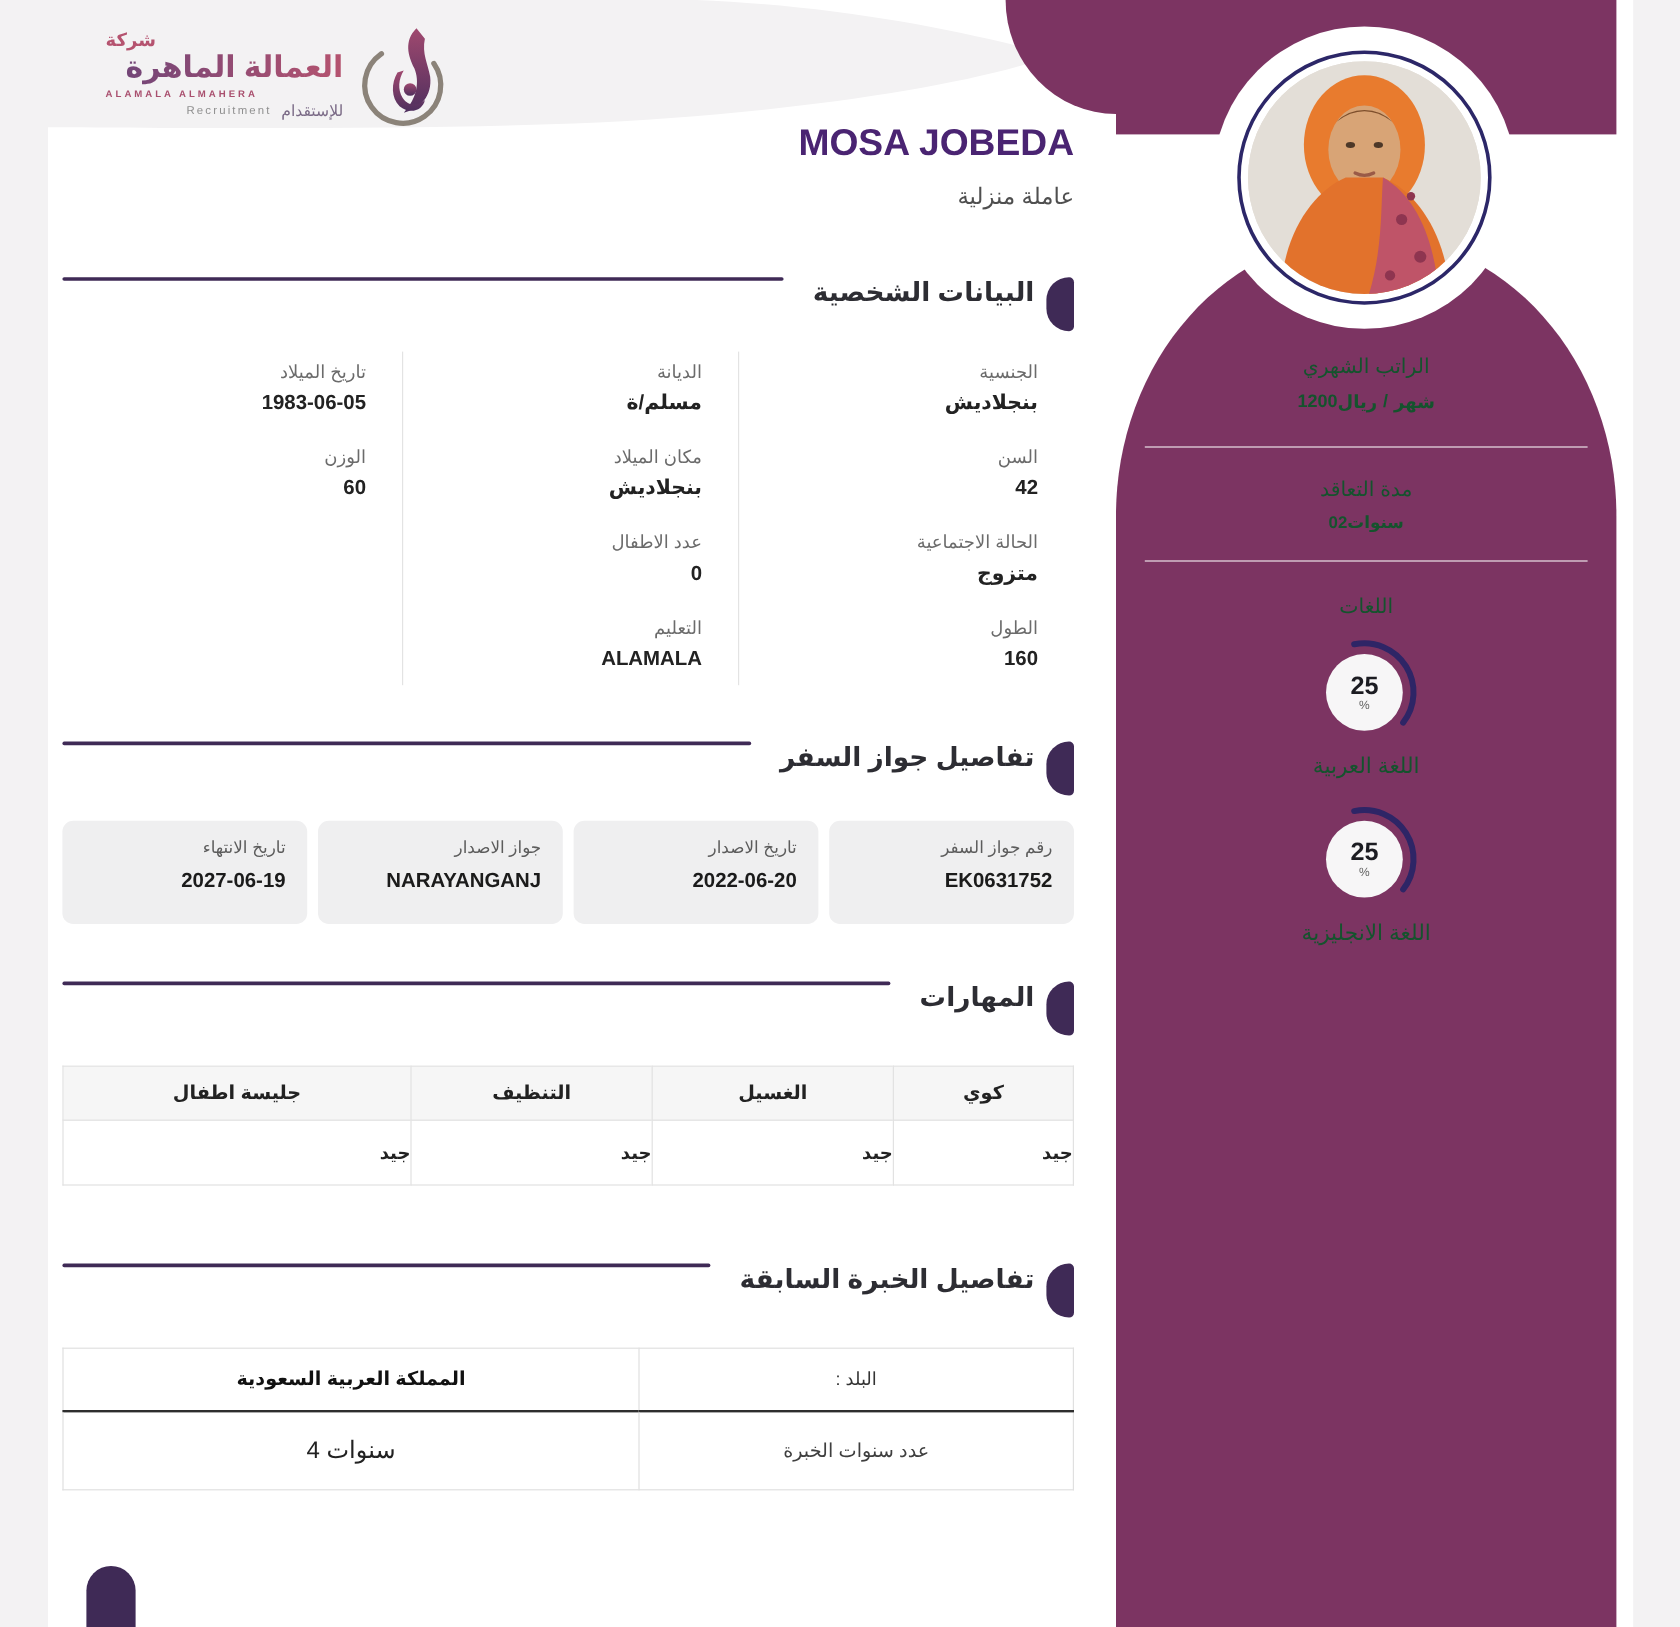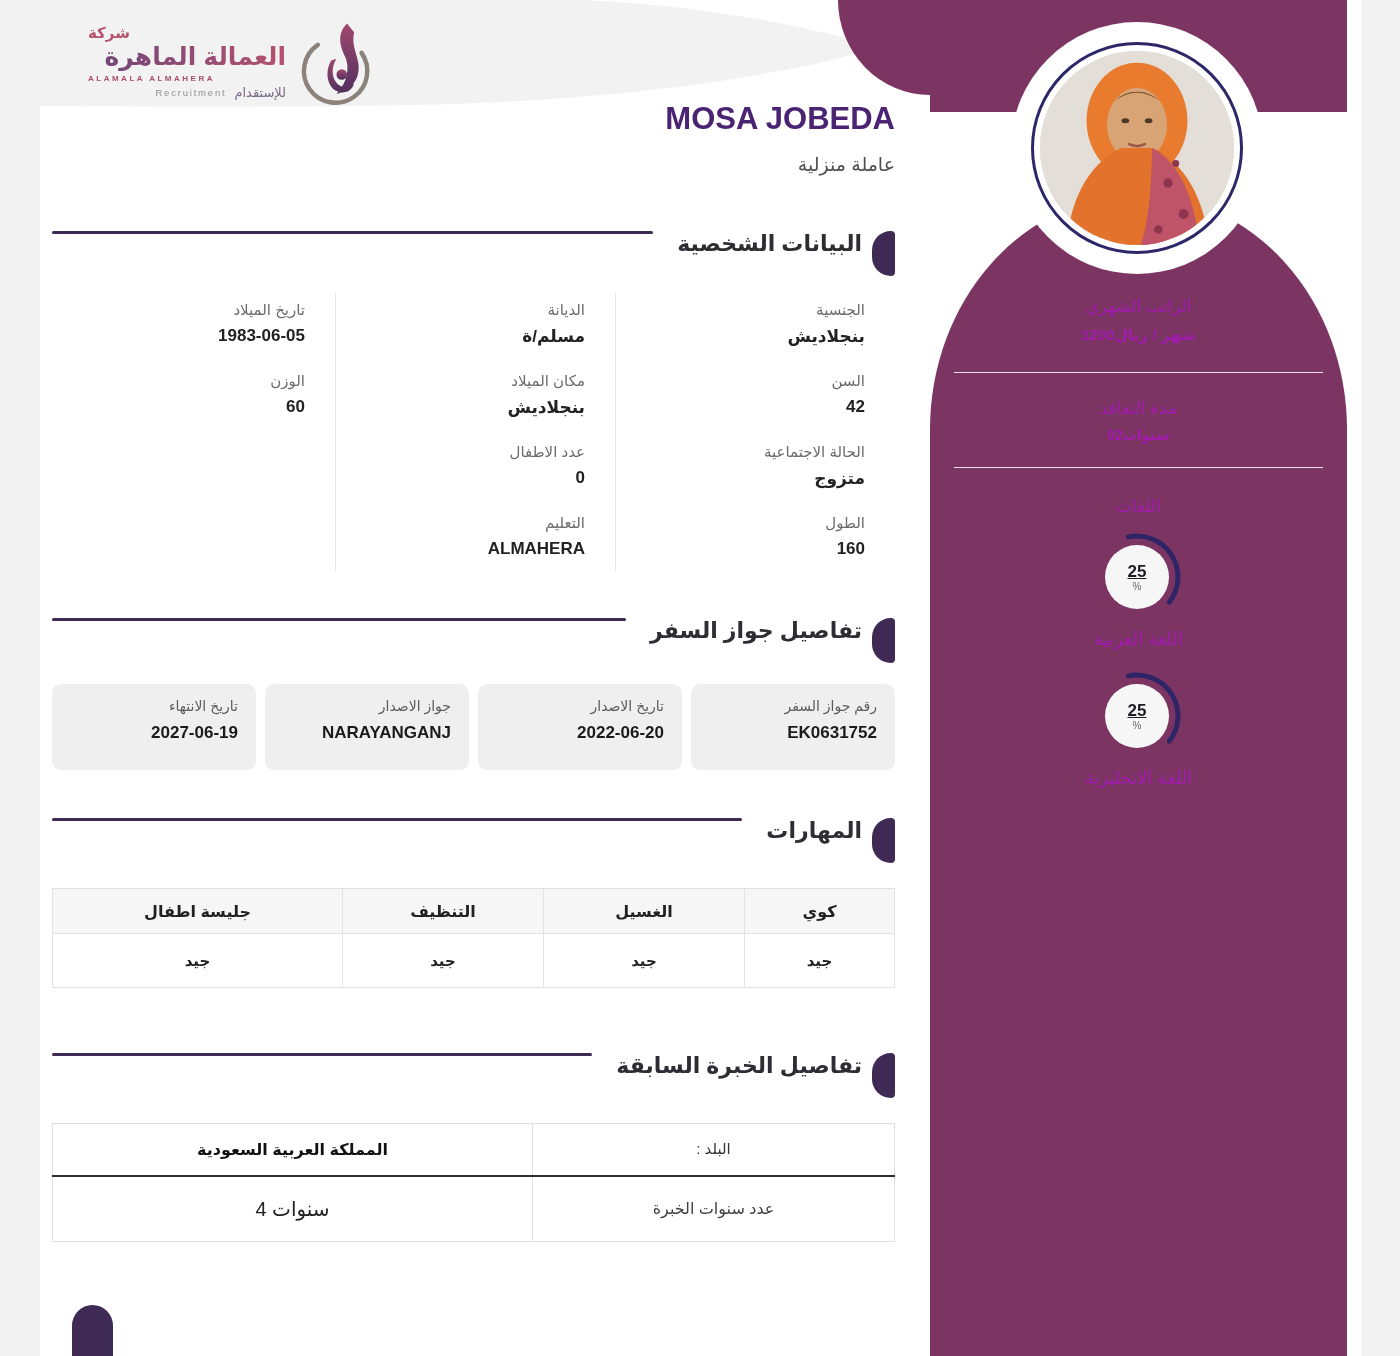--- a/index.html
+++ b/index.html
@@ -49,21 +49,21 @@
 
   
   .cards{top:684px;left:0;width:100%;direction:rtl;display:grid;grid-template-columns:repeat(4,1fr);gap:9px;}
   .card{background:var(--card_bg);border-radius:9px;height:86px;padding:14px 18px 0 10px;text-align:right;}
   .clabel{font-size:14px;color:#5c5c5c;}
   .cvalue{font-size:17px;font-weight:bold;color:#1b1b1b;margin-top:9px;white-space:nowrap;}
 
   
   .stable{top:888px;left:0;width:100%;direction:rtl;border-collapse:collapse;}
   .stable th{height:45px;background:#f6f6f6;border:1px solid var(--line);font-size:16px;font-weight:bold;color:#222;text-align:center;}
-  .stable td{height:54px;background:#fff;border:1px solid var(--line);font-size:15px;font-weight:bold;color:#222;text-align:center;}
+  .stable td{height:54px;background:#fff;border:1px solid var(--line);font-size:15px;font-weight:bold;color:#222;text-align:right;}
 
   
   .etable{top:1123px;left:0;width:100%;direction:rtl;border-collapse:collapse;background:#fff;}
   .etable td{border:1px solid #e0e0e0;text-align:center;vertical-align:middle;}
   .etable tr.r1 td{height:52px;border-bottom:2px solid #2e2e2e;}
   .etable tr.r2 td{height:66px;}
   .e-country-label{font-size:15px;color:#333;}
   .e-country-value{font-size:16px;font-weight:bold;color:#111;}
   .e-years-label{font-size:16px;color:#3f3f3f;}
   .e-years-value{font-size:20px;color:#222;direction:ltr;}
@@ -73,29 +73,29 @@
   
   .sidebar{left:930px;top:0;width:417px;height:1356px;}
   .sb-corner{left:838px;top:0;width:92px;height:95px;background:var(--maroon);border-bottom-left-radius:92px 95px;}
   .sb-band{left:0;top:0;width:100%;height:112px;background:var(--maroon);}
   .sb-dome{left:0;top:195px;width:100%;height:1161px;background:var(--maroon);
            border-radius:209px 209px 0 0 / 235px 235px 0 0;}
   .sb-backing{left:81px;top:22px;width:252px;height:252px;border-radius:50%;background:#fff;}
   .sb-ring{left:101px;top:42px;width:212px;height:212px;border-radius:50%;border:3px solid var(--navy);
            background:#fff;display:flex;align-items:center;justify-content:center;}
   .sb-photo{width:194px;height:194px;border-radius:50%;overflow:hidden;background:#e3ded7;}
-  .sb-text{left:0;width:100%;text-align:center;color:#a21caf;}
+  .sb-text{left:0;width:100%;text-align:center;color:#14532d;}
   .sb-label{font-size:17px;}
   .sb-value{font-weight:bold;font-size:15px;display:flex;justify-content:center;direction:ltr;}
   .sb-value .sep{padding:0 5px;}
   .sb-div{left:24px;width:369px;height:1px;background:rgba(255,255,255,.85);}
   .gauge{left:157px;width:100px;height:100px;}
   .gauge-inner{position:absolute;left:18px;top:18px;width:64px;height:64px;border-radius:50%;background:#f7f6f7;
                display:flex;flex-direction:column;align-items:center;justify-content:center;}
-  .gauge-val{font-size:17px;font-weight:bold;color:#1c1c22;line-height:1;text-decoration:underline;}
+  .gauge-val{font-size:21px;font-weight:bold;color:#1c1c22;line-height:1;}
   .gauge-unit{font-size:10px;color:#666;line-height:1;margin-top:2px;}
   .gauge svg{position:absolute;left:0;top:0;}
   .lang-name{font-size:18px;}
 </style>
 </head>
 <body>
 
 <div id="page">
 
   <div class="abs strip-left"></div>
@@ -171,21 +171,21 @@
         <div class="plabel">عدد الاطفال</div>
         <div class="pvalue">0</div>
       </div>
       <div class="pcell"></div>
       <div class="pcell">
         <div class="plabel">الطول</div>
         <div class="pvalue">160</div>
       </div>
       <div class="pcell">
         <div class="plabel">التعليم</div>
-        <div class="pvalue">ALMAHERA</div>
+        <div class="pvalue">ALAMALA</div>
       </div>
       <div class="pcell"></div>
     </div>
     <div class="abs vsep" style="left:283px;"></div>
     <div class="abs vsep" style="left:563px;"></div>
 
     <div class="abs sec" style="top:618px;">
       <div class="sec-line"></div>
       <div class="sec-title">تفاصيل جواز السفر</div>
       <div class="sec-icon"></div>

